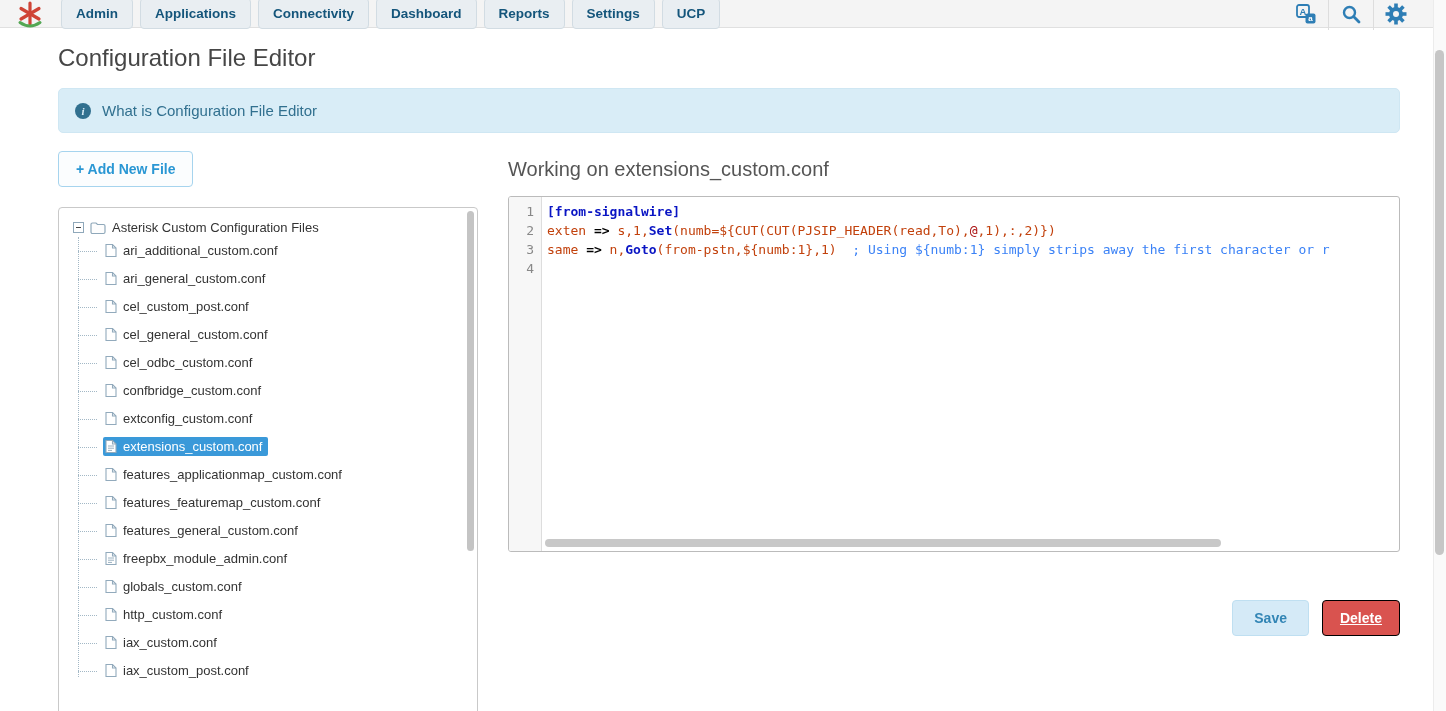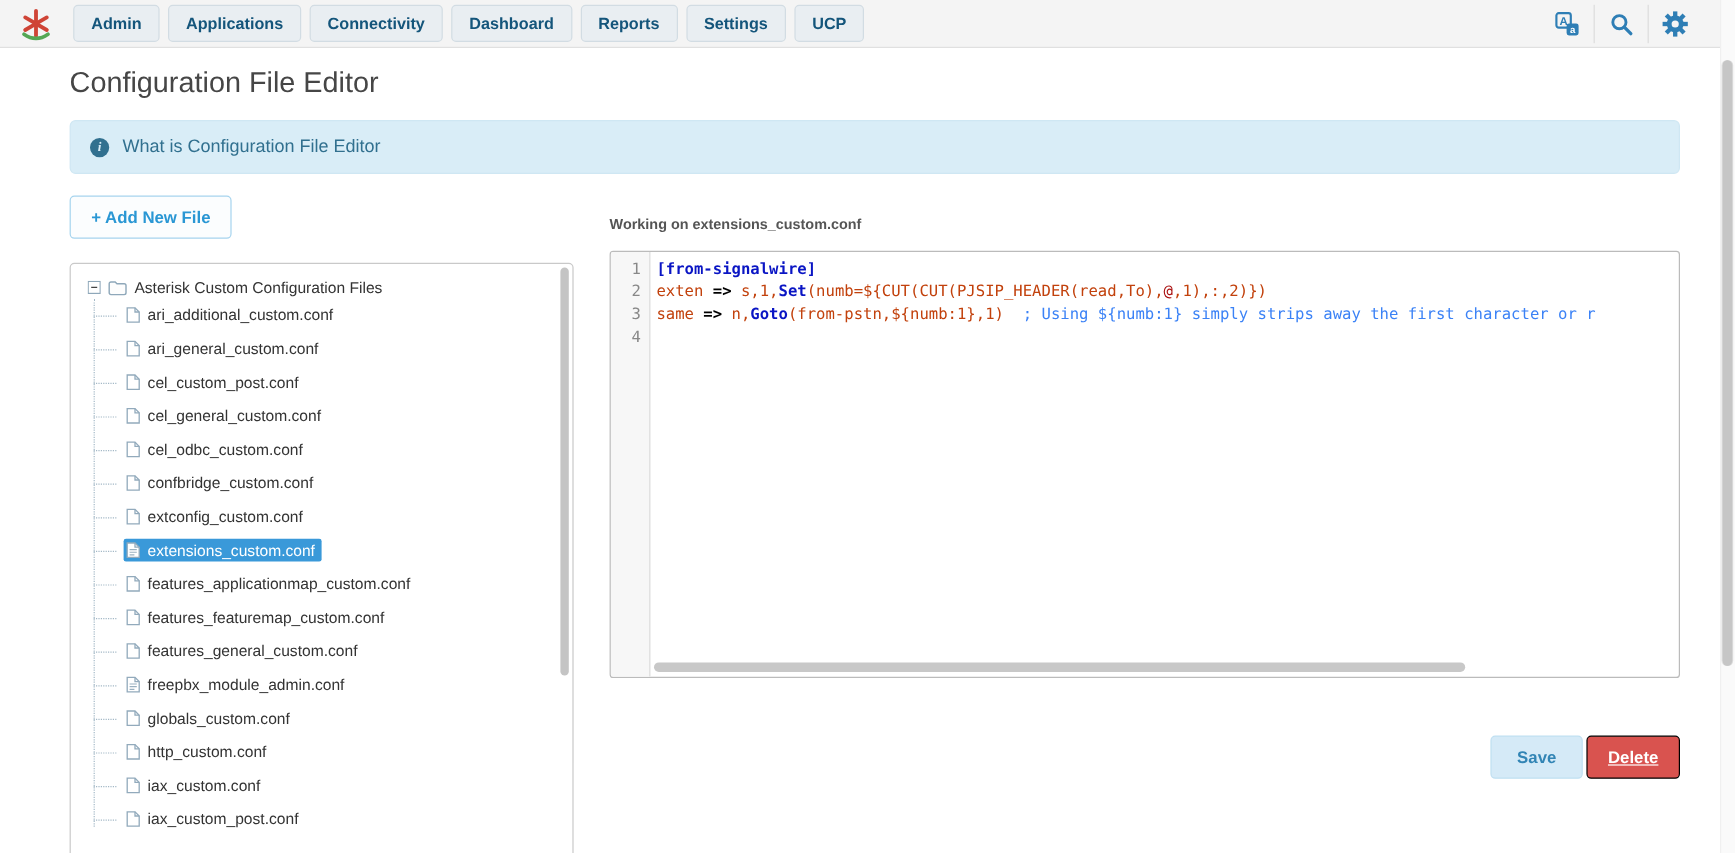--- a/index.html
+++ b/index.html
@@ -5,21 +5,21 @@
 <style>
   * { box-sizing: border-box; }
   html, body { margin: 0; padding: 0; }
   body {
     width: 1446px; height: 711px; overflow: hidden; position: relative;
     font-family: "Liberation Sans", sans-serif; background: #fff; color: #333;
   }
 
   
   .navbar {
-    height: 40px; background: #f4f4f4; border-bottom: 1px solid #e0e0e0;
+    height: 28px; background: #f4f4f4; border-bottom: 1px solid #e0e0e0;
     display: flex; align-items: center; padding: 0 12px; gap: 7px;
   }
   .logo { width: 36px; height: 36px; display: flex; align-items: center; justify-content: center; margin-right: 6px; cursor: pointer; }
   .nav-btn {
     background: #e9eef2; border: 1px solid #d2dce3; border-radius: 4px;
     color: #14557b; font-weight: bold; font-size: 13.5px; padding: 7px 14px;
     cursor: pointer; font-family: inherit; white-space: nowrap;
   }
   .nav-right { margin-left: auto; display: flex; align-items: center; margin-right: 16px; }
   .icon-btn {
@@ -76,21 +76,21 @@
   }
   .tree-row {
     display: inline-flex; align-items: center; gap: 6px;
     padding: 2px 6px 2px 2px; border-radius: 2px; cursor: pointer; max-width: 360px;
   }
   .tree-row.selected { background: #3a99d9; color: #fff; }
   .tree-label { white-space: nowrap; }
   .ticon { flex: none; display: inline-flex; }
 
   
-  .editor-heading { font-size: 12px; font-weight: bold; color: #555; margin: 17px 0 15px; }
+  .editor-heading { font-size: 20px; font-weight: normal; color: #555; margin: 7px 0 15px; }
   .editor {
     border: 1px solid #bbb; border-radius: 3px; background: #fff;
     height: 356px; position: relative; overflow: hidden; cursor: text;
   }
   .gutter-bg {
     position: absolute; left: 0; top: 0; bottom: 0; width: 33px;
     background: #f7f7f7; border-right: 1px solid #ddd;
   }
   .editor-lines {
     position: relative; padding-top: 5px;
@@ -104,21 +104,21 @@
   .tok-op { color: #000; font-weight: bold; }
   .tok-plain { color: #c2410c; }
   .tok-atom { color: #aa1111; }
   .tok-comment { color: #3b82f6; }
   .h-scroll-thumb {
     position: absolute; bottom: 4px; left: 36px; width: 76%; height: 8px;
     background: #c8c8c8; border-radius: 4px; cursor: pointer;
   }
 
   
-  .actions { margin-top: 48px; display: flex; justify-content: flex-end; gap: 3px; }
+  .actions { margin-top: 48px; display: flex; justify-content: flex-end; gap: 13px; }
   .save-btn {
     background: #d5eaf7; border: 1px solid #bfdff1; color: #3285b5;
     font-weight: bold; font-size: 14px; padding: 9px 21px; border-radius: 4px;
     cursor: pointer; font-family: inherit;
   }
   .delete-btn {
     background: #d9534f; border: 1px solid #000000; color: #fff;
     font-weight: bold; font-size: 14px; padding: 9px 17px; border-radius: 4px;
     cursor: pointer; font-family: inherit; text-decoration: underline;
   }

